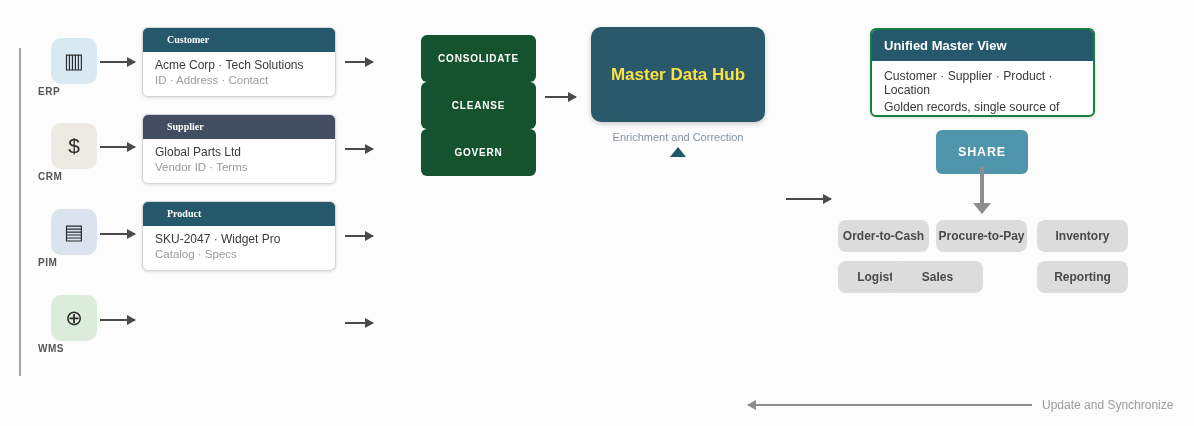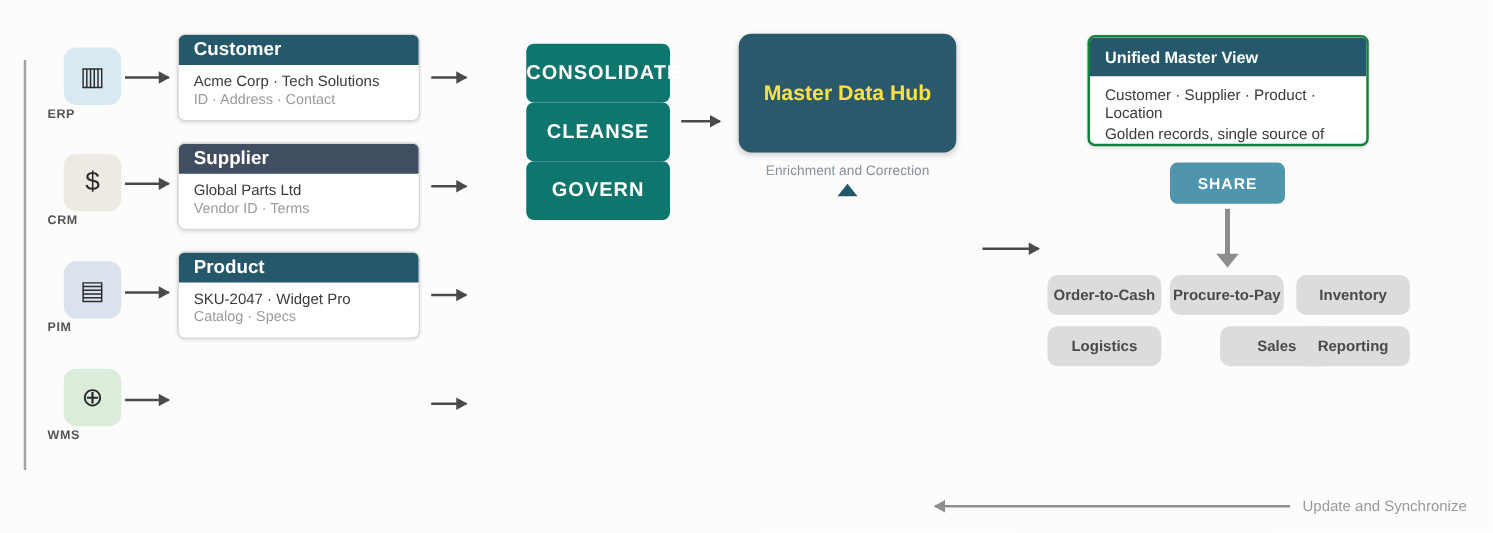--- a/index.html
+++ b/index.html
@@ -17,33 +17,33 @@
           font-size:10px; font-weight:bold; color:#555; letter-spacing:.5px; }
   .t-erp { background:#d8e9f1; }
   .t-crm { background:#edeae3; }
   .t-pim { background:#dbe4ee; }
   .t-wms { background:#dcecda; }
 
   
   .card { position:absolute; left:142px; width:194px; height:70px; background:#fff;
           border:1px solid #d6d6d6; border-radius:6px; overflow:hidden;
           box-shadow:0 1px 3px rgba(0,0,0,.12); }
-  .card-hdr { height:24px; line-height:24px; padding-left:12px; color:#fff;
-          font-size:15px; font-weight:bold; }
+  .card-hdr { height:24px; line-height:24px; padding-left:24px; color:#fff;
+          font-size:10px; font-weight:bold;font-family:Liberation Serif, serif; }
   .hdr-teal  { background:#24586a; }
   .hdr-slate { background:#414e61; }
   .hdr-green { background:#3c7d46; }
   .card-body { padding:6px 2px 0 12px; }
   .line1 { font-size:12px; color:#3a3a3a; margin-bottom:2px; }
   .line2 { font-size:11.5px; color:#9b9b9b; }
 
   
-  .pbtn { position:absolute; left:421px; width:115px; height:47px; background:#0f766e;
+  .pbtn { position:absolute; left:421px; width:115px; height:47px; background:#14532d;
           border:none; border-radius:6px; color:#fff; font-family:inherit;
-          font-size:16px; font-weight:bold; letter-spacing:.8px; cursor:pointer; }
+          font-size:10px; font-weight:bold; letter-spacing:.8px; cursor:pointer; }
 
   
   .hub { position:absolute; left:591px; top:27px; width:174px; height:95px;
          background:#29596b; border-radius:10px; display:flex; align-items:center;
          justify-content:center; box-shadow:0 2px 5px rgba(0,0,0,.2); }
   .hub-title { color:#fde047; font-size:17px; font-weight:bold; }
   .hub-note { position:absolute; left:591px; top:131px; width:174px; text-align:center;
          font-size:11px; color:#8492a0; }
   .tri-up { position:absolute; left:670px; top:147px; width:0; height:0;
          border-left:8px solid transparent; border-right:8px solid transparent;
@@ -52,21 +52,21 @@
   
   .umv { position:absolute; left:870px; top:28px; width:225px; height:89px; background:#fff;
          border:2px solid #15803d; border-radius:6px; overflow:hidden;
          box-shadow:0 1px 3px rgba(0,0,0,.12); }
   .umv-hdr { height:31px; line-height:31px; padding-left:12px; background:#24586a;
          color:#fff; font-size:13px; font-weight:bold; }
   .umv-body { padding:8px 12px 0 12px; }
   .umv-body div { font-size:12.2px; color:#3a3a3a; margin-bottom:3px; }
 
   
-  .share { position:absolute; left:936px; top:130px; width:92px; height:33px;
+  .share { position:absolute; left:936px; top:130px; width:92px; height:44px;
          background:#4f95ac; border:none; border-radius:6px; color:#fff;
          font-family:inherit; font-size:12.5px; font-weight:bold; letter-spacing:.8px; cursor:pointer; }
 
   
   .chip { position:absolute; width:91px; height:32px; background:#dcdcdc; border-radius:8px;
          display:flex; align-items:center; justify-content:center;
          font-size:12px; font-weight:bold; color:#4a4a4a; }
 
   
   .arr-r { position:absolute; height:2px; background:#4a4a4a; }
@@ -167,19 +167,19 @@
   <button class="share">SHARE</button>
   <div class="arr-down-shaft"></div>
   <div class="arr-down-head"></div>
 
   <div class="arr-r" style="left:786px; top:198px; width:45px"></div>
 
   <div class="chip" style="left:936px;  top:220px">Procure-to-Pay</div>
   <div class="chip" style="left:838px;  top:220px">Order-to-Cash</div>
   <div class="chip" style="left:1037px; top:220px">Inventory</div>
   <div class="chip" style="left:838px;  top:261px">Logistics</div>
-  <div class="chip" style="left:976px;  top:261px">Sales</div>
+  <div class="chip" style="left:892px;  top:261px">Sales</div>
   <div class="chip" style="left:1037px; top:261px">Reporting</div>
 
   <div class="arr-long-l" style="left:748px; top:404px; width:284px"></div>
   <div class="sync-label">Update and Synchronize</div>
 
 </div>
 
 </body></html>

